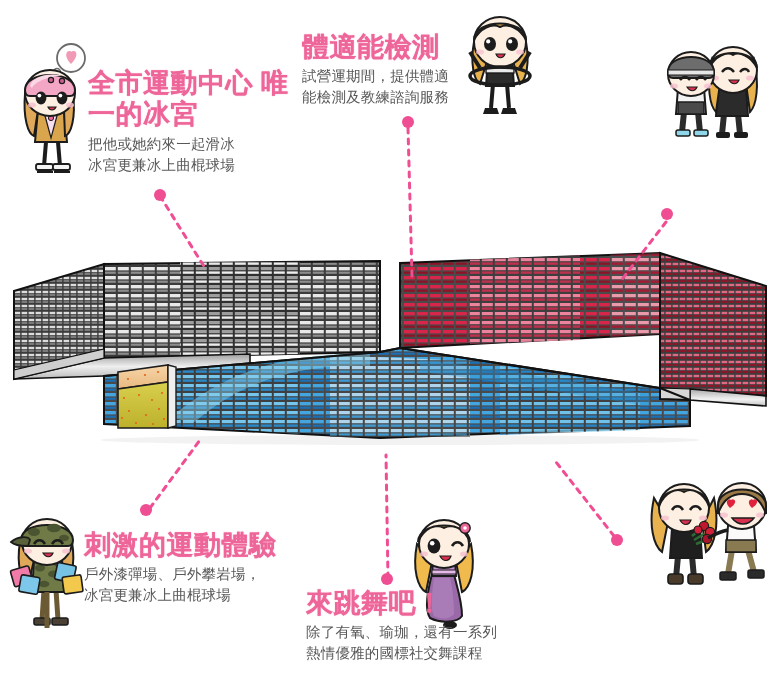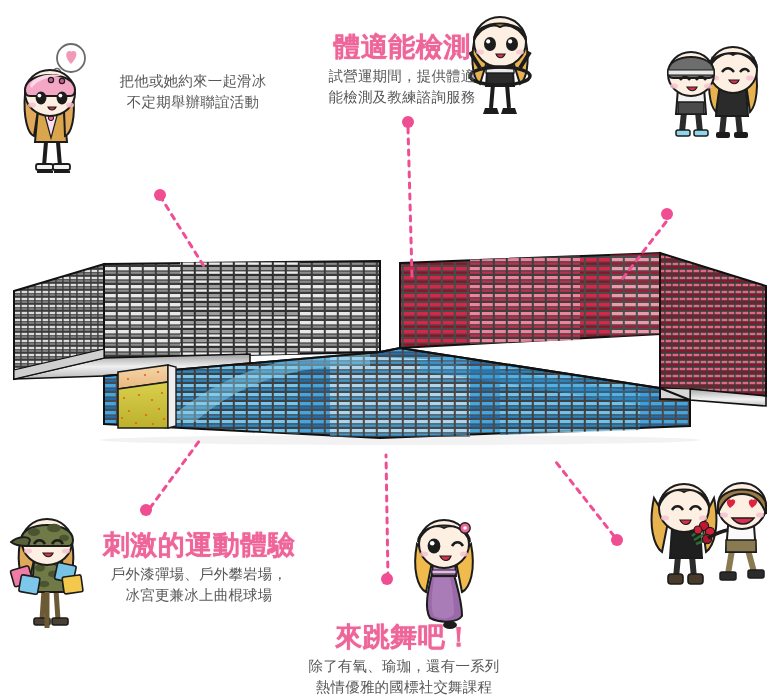--- a/index.html
+++ b/index.html
@@ -15,31 +15,29 @@
   
   .callout{position:absolute;}
   .c-title{
     color:#ee6699;
     font-weight:bold;
     font-size:27px;
     line-height:1.16;
     letter-spacing:0.5px;
     white-space:nowrap;
     text-shadow:0 0 1px #ee6699;
-    text-align:center;
   }
   .c-title.two-line{white-space:normal;}
   .c-body{
     color:#585858;
     font-size:14.5px;
     line-height:1.45;
     margin-top:3px;
     white-space:pre-line;
     letter-spacing:0.2px;
-    text-align:center;
   }
 
   
   .mascot{position:absolute;}
 
   
   .conn{position:absolute;pointer-events:none;}
   .dot{
     position:absolute;width:12px;height:12px;border-radius:50%;
     background:#ef4e93;
@@ -414,39 +412,41 @@
     <path d="M82,28 C82,6 130,6 130,28 L130,36 C126,24 118,16 106,16 C94,16 86,24 82,36 Z" fill="#9c7a46" stroke="#1c1c1c" stroke-width="2"></path>
 
     <path d="M94,30 C90,26 90,22 93,21.4 C94.6,21 95.6,22.2 95,23.4 C94,22.2 96,21 97.4,21.4 C100.4,22 100,26 94,30 Z" fill="#e0233c"></path>
     <path d="M116,30 C112,26 112,22 115,21.4 C116.6,21 117.6,22.2 117,23.4 C116,22.2 118,21 119.4,21.4 C122.4,22 122,26 116,30 Z" fill="#e0233c"></path>
     <ellipse cx="88" cy="37" rx="4" ry="2.6" fill="#f7c2cf" opacity="0.85"></ellipse>
     <ellipse cx="124" cy="37" rx="4" ry="2.6" fill="#f7c2cf" opacity="0.85"></ellipse>
     <path d="M96,40 C102,48 112,48 118,40 Z" fill="#d8304f" stroke="#1c1c1c" stroke-width="1.4"></path>
   </svg>
 
   <div class="callout" style="left:88px;top:68px;width:210px;">
+    <div class="c-title two-line">全市運動中心
+唯一的冰宮</div>
     <div class="c-body">把他或她約來一起滑冰
-不定期舉辦聯誼活動</div>
+冰宮更兼冰上曲棍球場</div>
   </div>
 
   <div class="callout" style="left:302px;top:32px;width:200px;">
     <div class="c-title">體適能檢測</div>
     <div class="c-body">試營運期間，提供體適
 能檢測及教練諮詢服務</div>
   </div>
 
   <div class="callout" style="left:560px;top:117px;width:220px;">
   </div>
 
   <div class="callout" style="left:84px;top:530px;width:230px;">
     <div class="c-title">刺激的運動體驗</div>
     <div class="c-body">戶外漆彈場、戶外攀岩場，
 冰宮更兼冰上曲棍球場</div>
   </div>
 
-  <div class="callout" style="left:289px;top:588px;width:230px;margin-top:34px;">
+  <div class="callout" style="left:306px;top:588px;width:230px;">
     <div class="c-title">來跳舞吧！</div>
     <div class="c-body">除了有氧、瑜珈，還有一系列
 熱情優雅的國標社交舞課程</div>
   </div>
 
 
 </div>
 
 </body></html>

